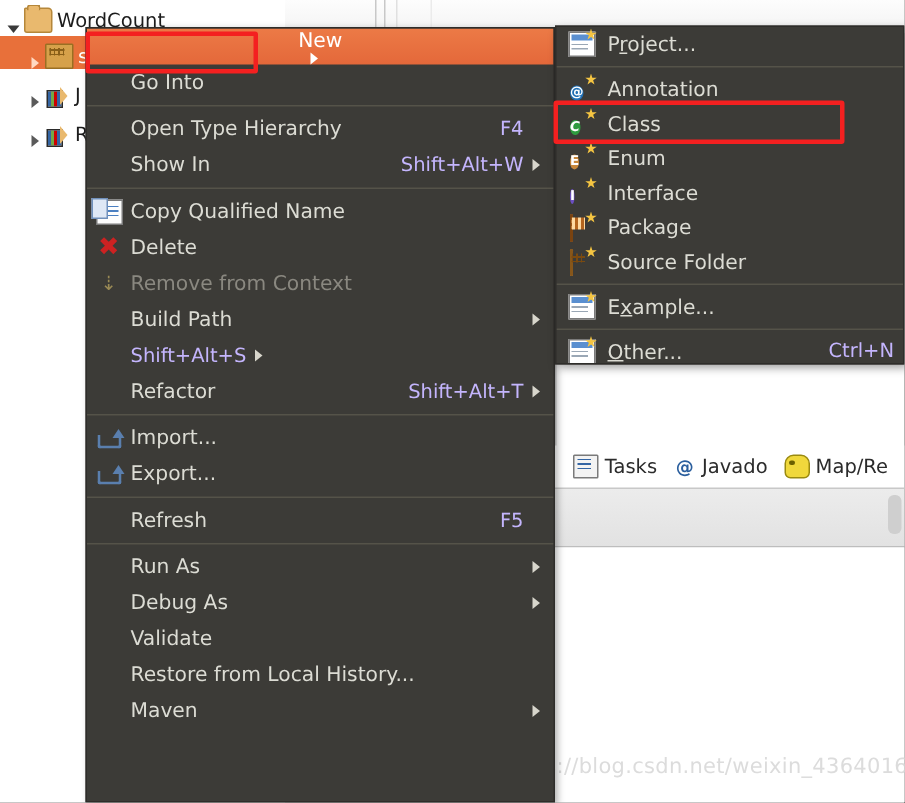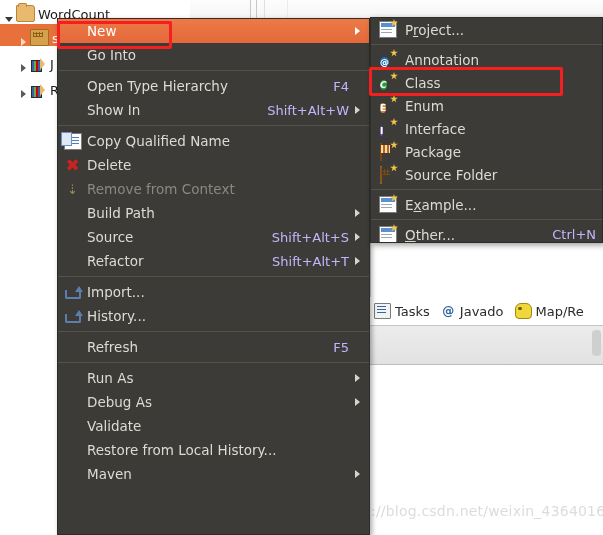--- a/index.html
+++ b/index.html
@@ -46,21 +46,21 @@
     background:linear-gradient(90deg,#3465a4 0 2px,#73a946 2px 4px,#cc0000 4px 6px,#3465a4 6px 9px);
     border:1px solid #2a2a2a;}
   .ic-lib:after{content:"";position:absolute;left:10px;top:1px;width:0;height:0;
     border-left:5px solid #e9b96e;border-top:6px solid transparent;border-bottom:6px solid transparent;}
 
   
   .vline-main{position:absolute;top:0;width:1px;background:#c0c0c0;}
 
   .tabbar{position:absolute;left:370px;top:297px;width:233px;height:29px;
     background:#ffffff;border-bottom:1px solid #c8c8c8;display:flex;align-items:center;
-    padding-left:4px;box-sizing:border-box;}
+    padding-left:4px;box-sizing:border-box;justify-content:flex-end;}
   .tab{display:flex;align-items:center;margin-right:11px;font-size:13px;color:#2b2b2b;white-space:nowrap;}
   .tabicon{width:15px;height:14px;margin-right:4px;flex:none;position:relative;}
   .ic-tasks{background:#f3f3f3;border:1px solid #7a7a7a;border-radius:1px;}
   .ic-tasks:after{content:"";position:absolute;left:2px;top:2px;width:9px;height:7px;
     background:repeating-linear-gradient(0deg,#3465a4 0 1px,transparent 1px 3px);}
   .ic-at{font-size:12px;line-height:14px;color:#2b5f9e;text-align:center;font-weight:bold;}
   .ic-hadoop{background:#f0d83c;border:1px solid #9a8a10;border-radius:6px 6px 4px 4px;}
   .ic-hadoop:after{content:"";position:absolute;left:2px;top:3px;width:4px;height:3px;
     background:#6b6000;border-radius:2px;}
 
@@ -73,21 +73,21 @@
   
   .watermark{position:absolute;left:334px;top:503px;font-size:14px;color:#dcdcdc;
     white-space:nowrap;letter-spacing:.2px;}
 
   
   #ctxmenu{position:absolute;left:57px;top:18px;width:313px;height:517px;
     background:#3c3b37;border:1px solid #2e2d2a;box-sizing:border-box;
     box-shadow:2px 2px 5px rgba(0,0,0,.35);overflow:hidden;}
   .mi{position:relative;height:24px;display:flex;align-items:center;color:#dcdcd4;
       font-size:13.5px;white-space:nowrap;}
-  .mi.hl{background:linear-gradient(#ec7a46,#e4683a);color:#ffffff;}
+  .mi.hl{background:linear-gradient(#ec7a46,#e4683a);color:#ffffff;flex-direction:column;}
   .mi.dis{color:#8a8880;}
   .mi .gut{width:29px;flex:none;display:flex;align-items:center;justify-content:center;}
   .mi .lbl{flex:1;}
   .mi .acc{color:#c4b5fd;font-size:13px;padding-right:6px;}
   .mi.hl .acc{color:#ffe6d8;}
   .mi .arr{width:14px;flex:none;display:flex;align-items:center;justify-content:flex-start;}
   .mi .arr i{display:block;width:0;height:0;border-left:5px solid #d8d6cc;
       border-top:4px solid transparent;border-bottom:4px solid transparent;}
   .mi.hl .arr i{border-left-color:#ffffff;}
   .msep{height:1px;background:#555349;margin:3px 0;}
@@ -293,21 +293,20 @@
     <span class="gut"></span>
     <span class="lbl">Build Path</span>
     <span class="acc"></span>
     <span class="arr">
         <i></i>
       </span>
   </div>
 
   <div class="mi">
     <span class="gut"></span>
-    <span class="lbl">Source</span>
     <span class="acc">Shift+Alt+S</span>
     <span class="arr">
         <i></i>
       </span>
   </div>
 
   <div class="mi">
     <span class="gut"></span>
     <span class="lbl">Refactor</span>
     <span class="acc">Shift+Alt+T</span>
@@ -324,21 +323,21 @@
       </span>
     <span class="lbl">Import...</span>
     <span class="acc"></span>
     <span class="arr"></span>
   </div>
 
   <div class="mi">
     <span class="gut">
         <span class="mico ic-impexp"></span>
       </span>
-    <span class="lbl">History...</span>
+    <span class="lbl">Export...</span>
     <span class="acc"></span>
     <span class="arr"></span>
   </div>
 
   <div class="msep"></div>
 
   <div class="mi">
     <span class="gut"></span>
     <span class="lbl">Refresh</span>
     <span class="acc">F5</span>

